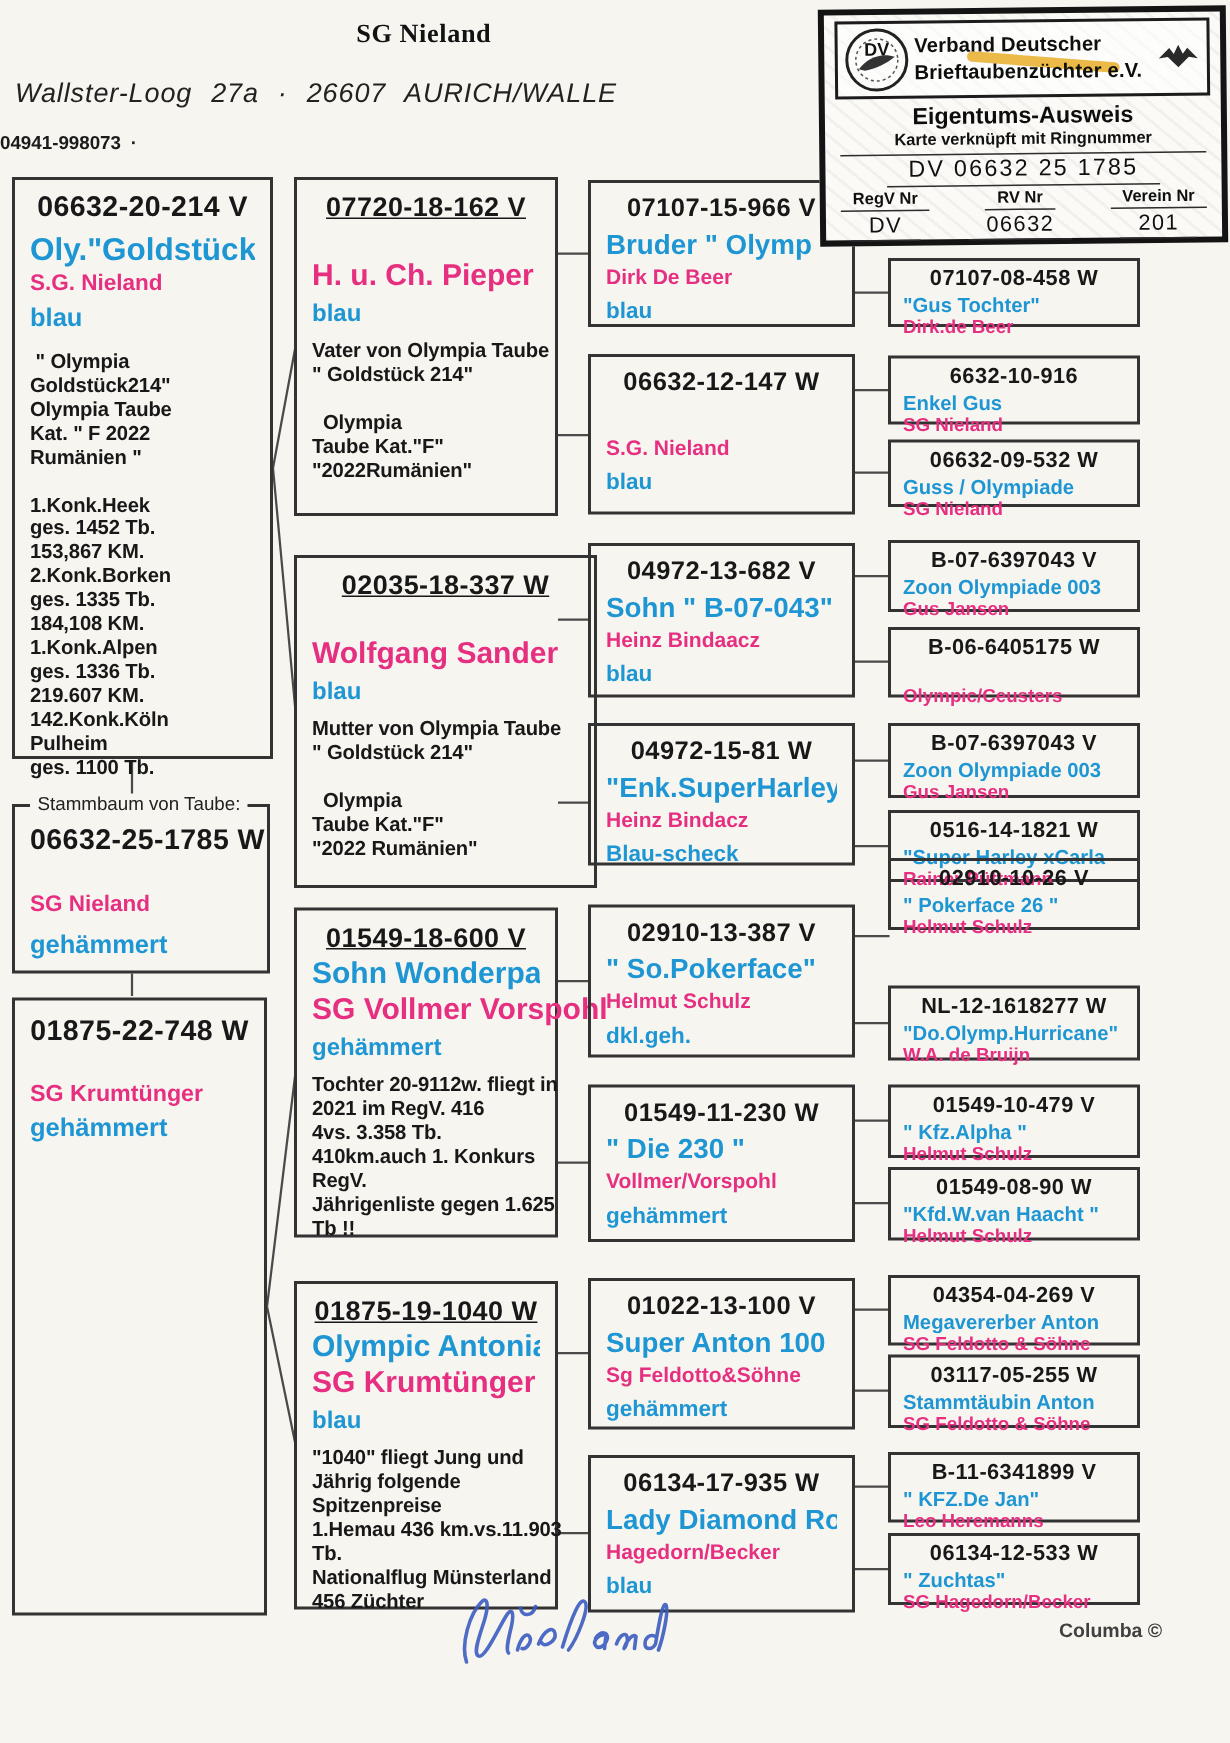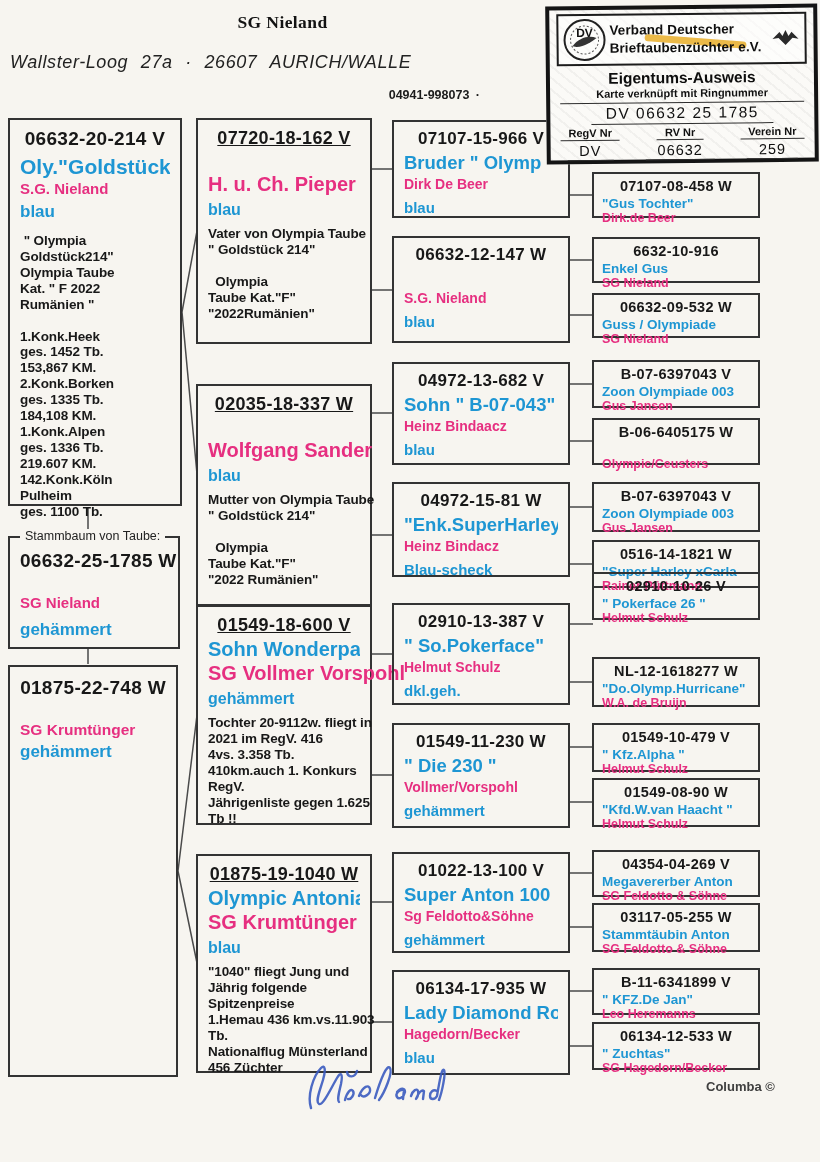--- a/index.html
+++ b/index.html
@@ -12,21 +12,21 @@
   }
   html,body{margin:0;padding:0;}
   body{background:#e9e7e2;font-family:"Liberation Sans",sans-serif;}
   #page{position:relative;width:820px;height:1162px;background:var(--paper);overflow:hidden;margin:0 auto;}
 
   
   .doc-title{position:absolute;left:0;top:12px;width:565px;text-align:center;
     font-family:"Liberation Serif",serif;font-weight:700;font-size:17.5px;color:#121212;letter-spacing:.4px;}
   .doc-address{position:absolute;left:10px;top:52px;font-style:italic;font-size:18px;color:#222;
     letter-spacing:.6px;word-spacing:7px;}
-  .doc-phone{position:absolute;left:0;top:88px;width:480px;text-align:right;font-weight:700;
+  .doc-phone{position:absolute;left:0;top:88px;width:480px;text-align:left;font-weight:700;
     font-size:12.5px;color:#1b1b1b;word-spacing:3px;}
 
   
   .box{position:absolute;border:2px solid var(--border);box-sizing:border-box;background:transparent;z-index:2;}
   .ring{font-weight:700;color:var(--ink);letter-spacing:.3px;white-space:nowrap;text-align:center;}
   .bname{font-weight:700;color:var(--cyan);white-space:nowrap;overflow:hidden;}
   .breeder{font-weight:700;color:var(--pink);white-space:nowrap;}
   .cline{font-weight:700;color:var(--cyan);white-space:nowrap;}
   .notes{font-weight:700;color:var(--ink);white-space:pre;font-size:13.5px;line-height:1.18;letter-spacing:-.1px;overflow:visible;}
 
@@ -146,21 +146,21 @@
       <div class="regcol">
         <span class="regh">RegV Nr</span>
         <span class="regv">DV</span>
       </div>
       <div class="regcol">
         <span class="regh">RV Nr</span>
         <span class="regv">06632</span>
       </div>
       <div class="regcol">
         <span class="regh">Verein Nr</span>
-        <span class="regv">259</span>
+        <span class="regv">201</span>
       </div>
     </div>
   </div>
 
   <div class="box g1" style="left:8px;top:118px;width:174px;height:388px">
     <div class="ring">06632-20-214 V</div>
     <div class="bname">Oly."Goldstück"</div>
     <div class="breeder">S.G. Nieland</div>
     <div class="cline">blau</div>
     <div class="notes"> " Olympia
@@ -202,21 +202,21 @@
     <div class="breeder">H. u. Ch. Pieper</div>
     <div class="cline">blau</div>
     <div class="notes">Vater von Olympia Taube
 " Goldstück 214"
 
   Olympia
 Taube Kat."F"
 "2022Rumänien"</div>
   </div>
 
-  <div class="box g2" style="left:196px;top:384px;width:176px;height:222px">
+  <div class="box g2" style="left:196px;top:370px;width:202px;height:222px">
     <div class="ring">02035-18-337 W</div>
     <div class="sp24"></div>
     <div class="breeder">Wolfgang Sander</div>
     <div class="cline">blau</div>
     <div class="notes">Mutter von Olympia Taube
 " Goldstück 214"
 
   Olympia
 Taube Kat."F"
 "2022 Rumänien"</div>

